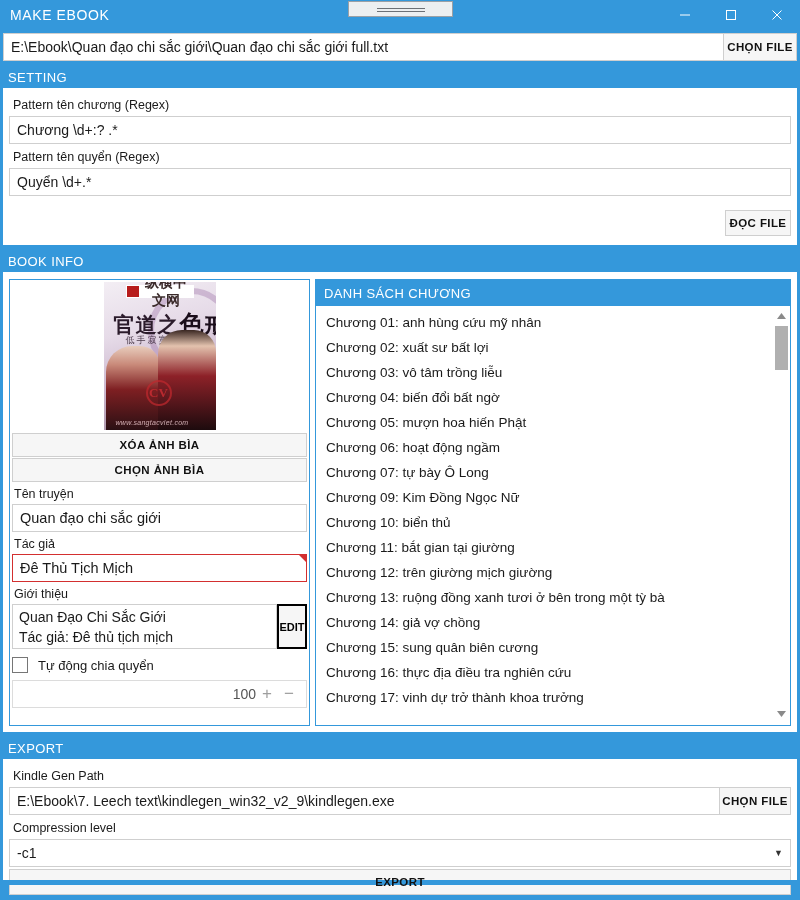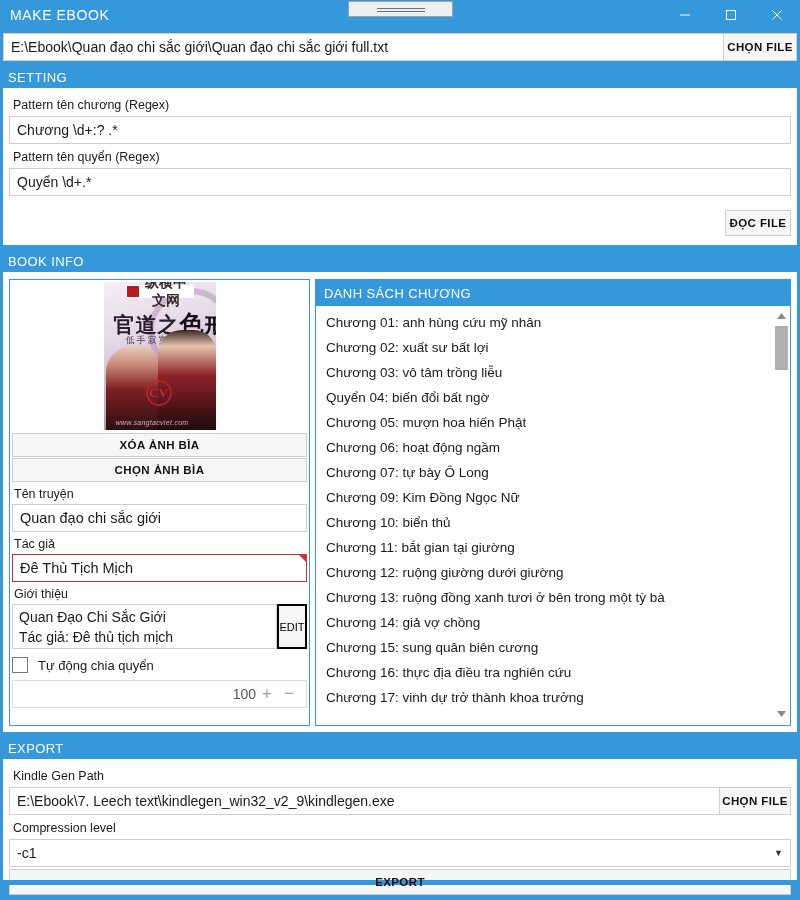--- a/index.html
+++ b/index.html
@@ -238,21 +238,21 @@
     font-size: 14px;
     line-height: 20px;
     color: #1a1a1a;
     overflow: hidden;
     white-space: nowrap;
   }
   .edit-btn {
     width: 30px; height: 45px;
     border: 2px solid #000000;
     background: #f6f6f6;
-    font-size: 11px; font-weight: normal;
+    font-size: 11px; font-weight: bold;
     color: #000;
     display: flex; align-items: center; justify-content: center;
   }
   .chk-row {
     display: flex; align-items: center;
     margin: 6px 2px 3px 2px;
     height: 20px;
   }
   .chkbox {
     width: 16px; height: 16px;
@@ -458,28 +458,28 @@
       </div>
     </div>
 
     <div class="right-col">
       <div class="chap-header">DANH SÁCH CHƯƠNG</div>
       <div class="chap-body">
         <div class="chap-list" id="chap-list">
             <div class="chap-item">Chương 01: anh hùng cứu mỹ nhân</div>
             <div class="chap-item">Chương 02: xuất sư bất lợi</div>
             <div class="chap-item">Chương 03: vô tâm trồng liễu</div>
-            <div class="chap-item">Quyển 04: biến đổi bất ngờ</div>
+            <div class="chap-item">Chương 04: biến đổi bất ngờ</div>
             <div class="chap-item">Chương 05: mượn hoa hiến Phật</div>
             <div class="chap-item">Chương 06: hoạt động ngầm</div>
             <div class="chap-item">Chương 07: tự bày Ô Long</div>
             <div class="chap-item">Chương 09: Kim Đồng Ngọc Nữ</div>
             <div class="chap-item">Chương 10: biển thủ</div>
             <div class="chap-item">Chương 11: bắt gian tại giường</div>
-            <div class="chap-item">Chương 12: ruộng giường dưới giường</div>
+            <div class="chap-item">Chương 12: trên giường mịch giường</div>
             <div class="chap-item">Chương 13: ruộng đồng xanh tươi ở bên trong một tỳ bà</div>
             <div class="chap-item">Chương 14: giả vợ chồng</div>
             <div class="chap-item">Chương 15: sung quân biên cương</div>
             <div class="chap-item">Chương 16: thực địa điều tra nghiên cứu</div>
             <div class="chap-item">Chương 17: vinh dự trở thành khoa trưởng</div>
           </div>
         <div class="vscroll">
           <div class="vs-arrow up">
             <svg width="9" height="7" viewBox="0 0 9 7" aria-hidden="true">
               <polygon points="4.5,0 9,6 0,6" fill="#8a8a8a"></polygon>

